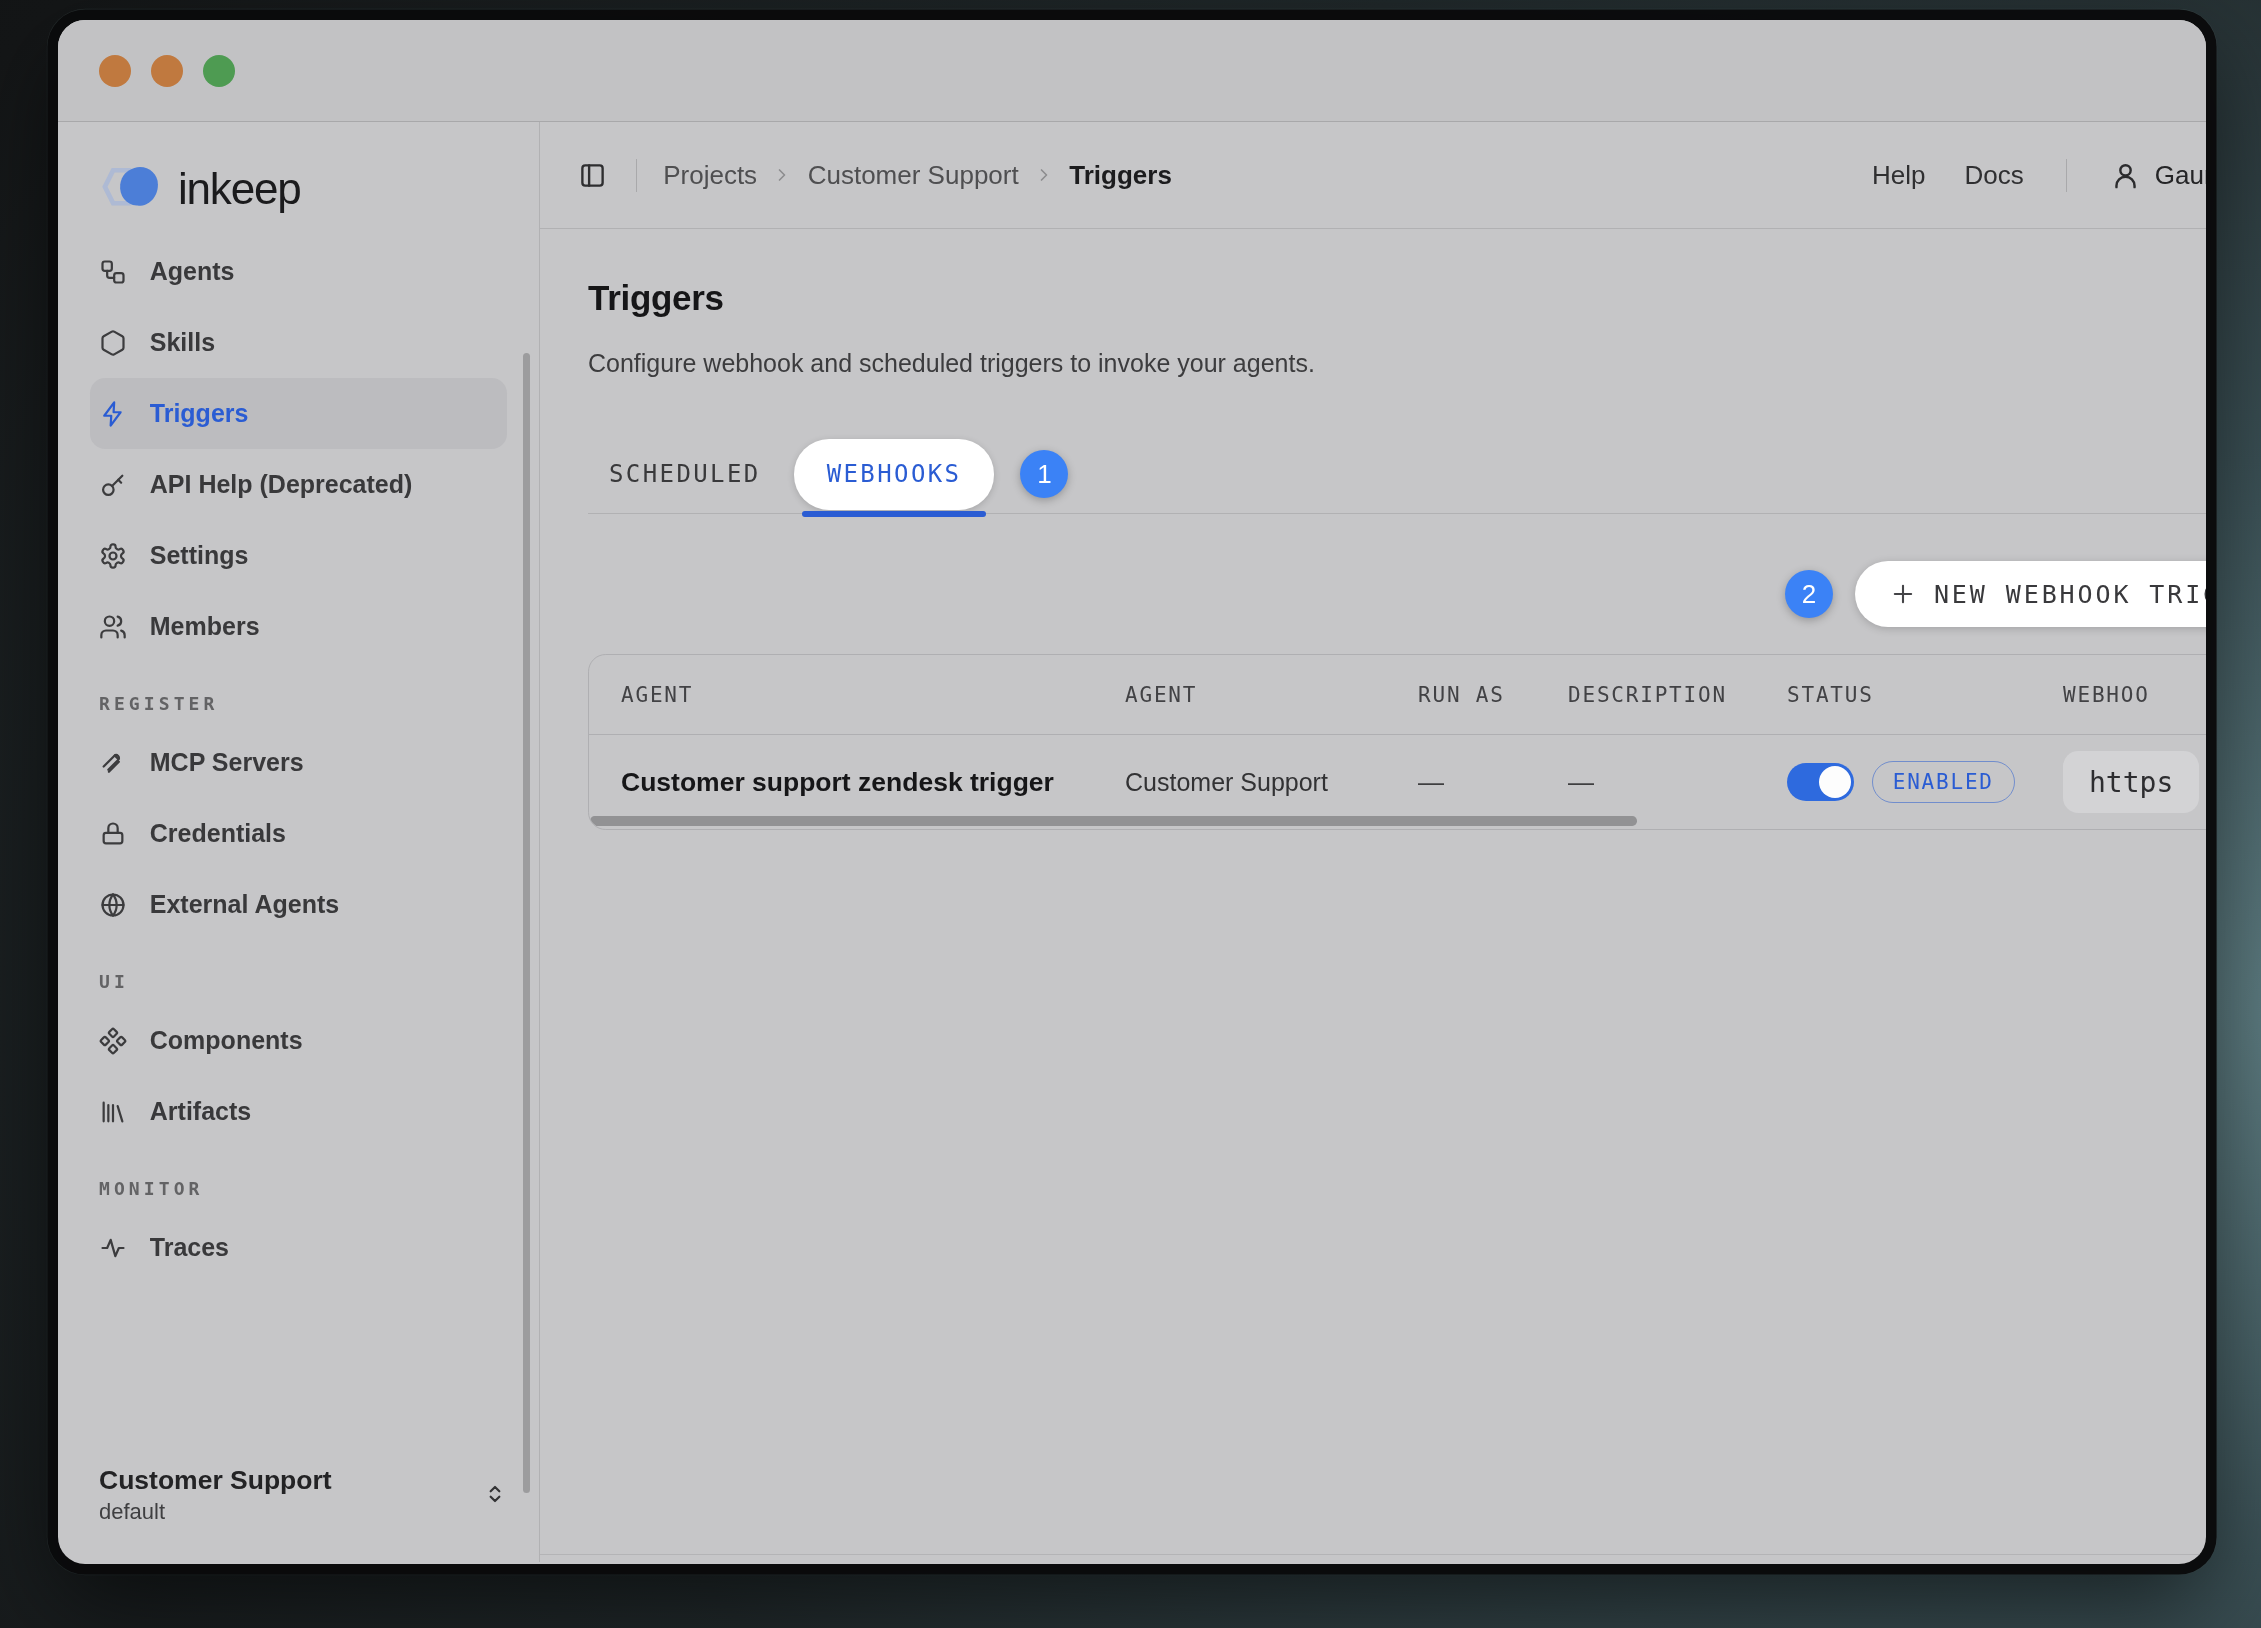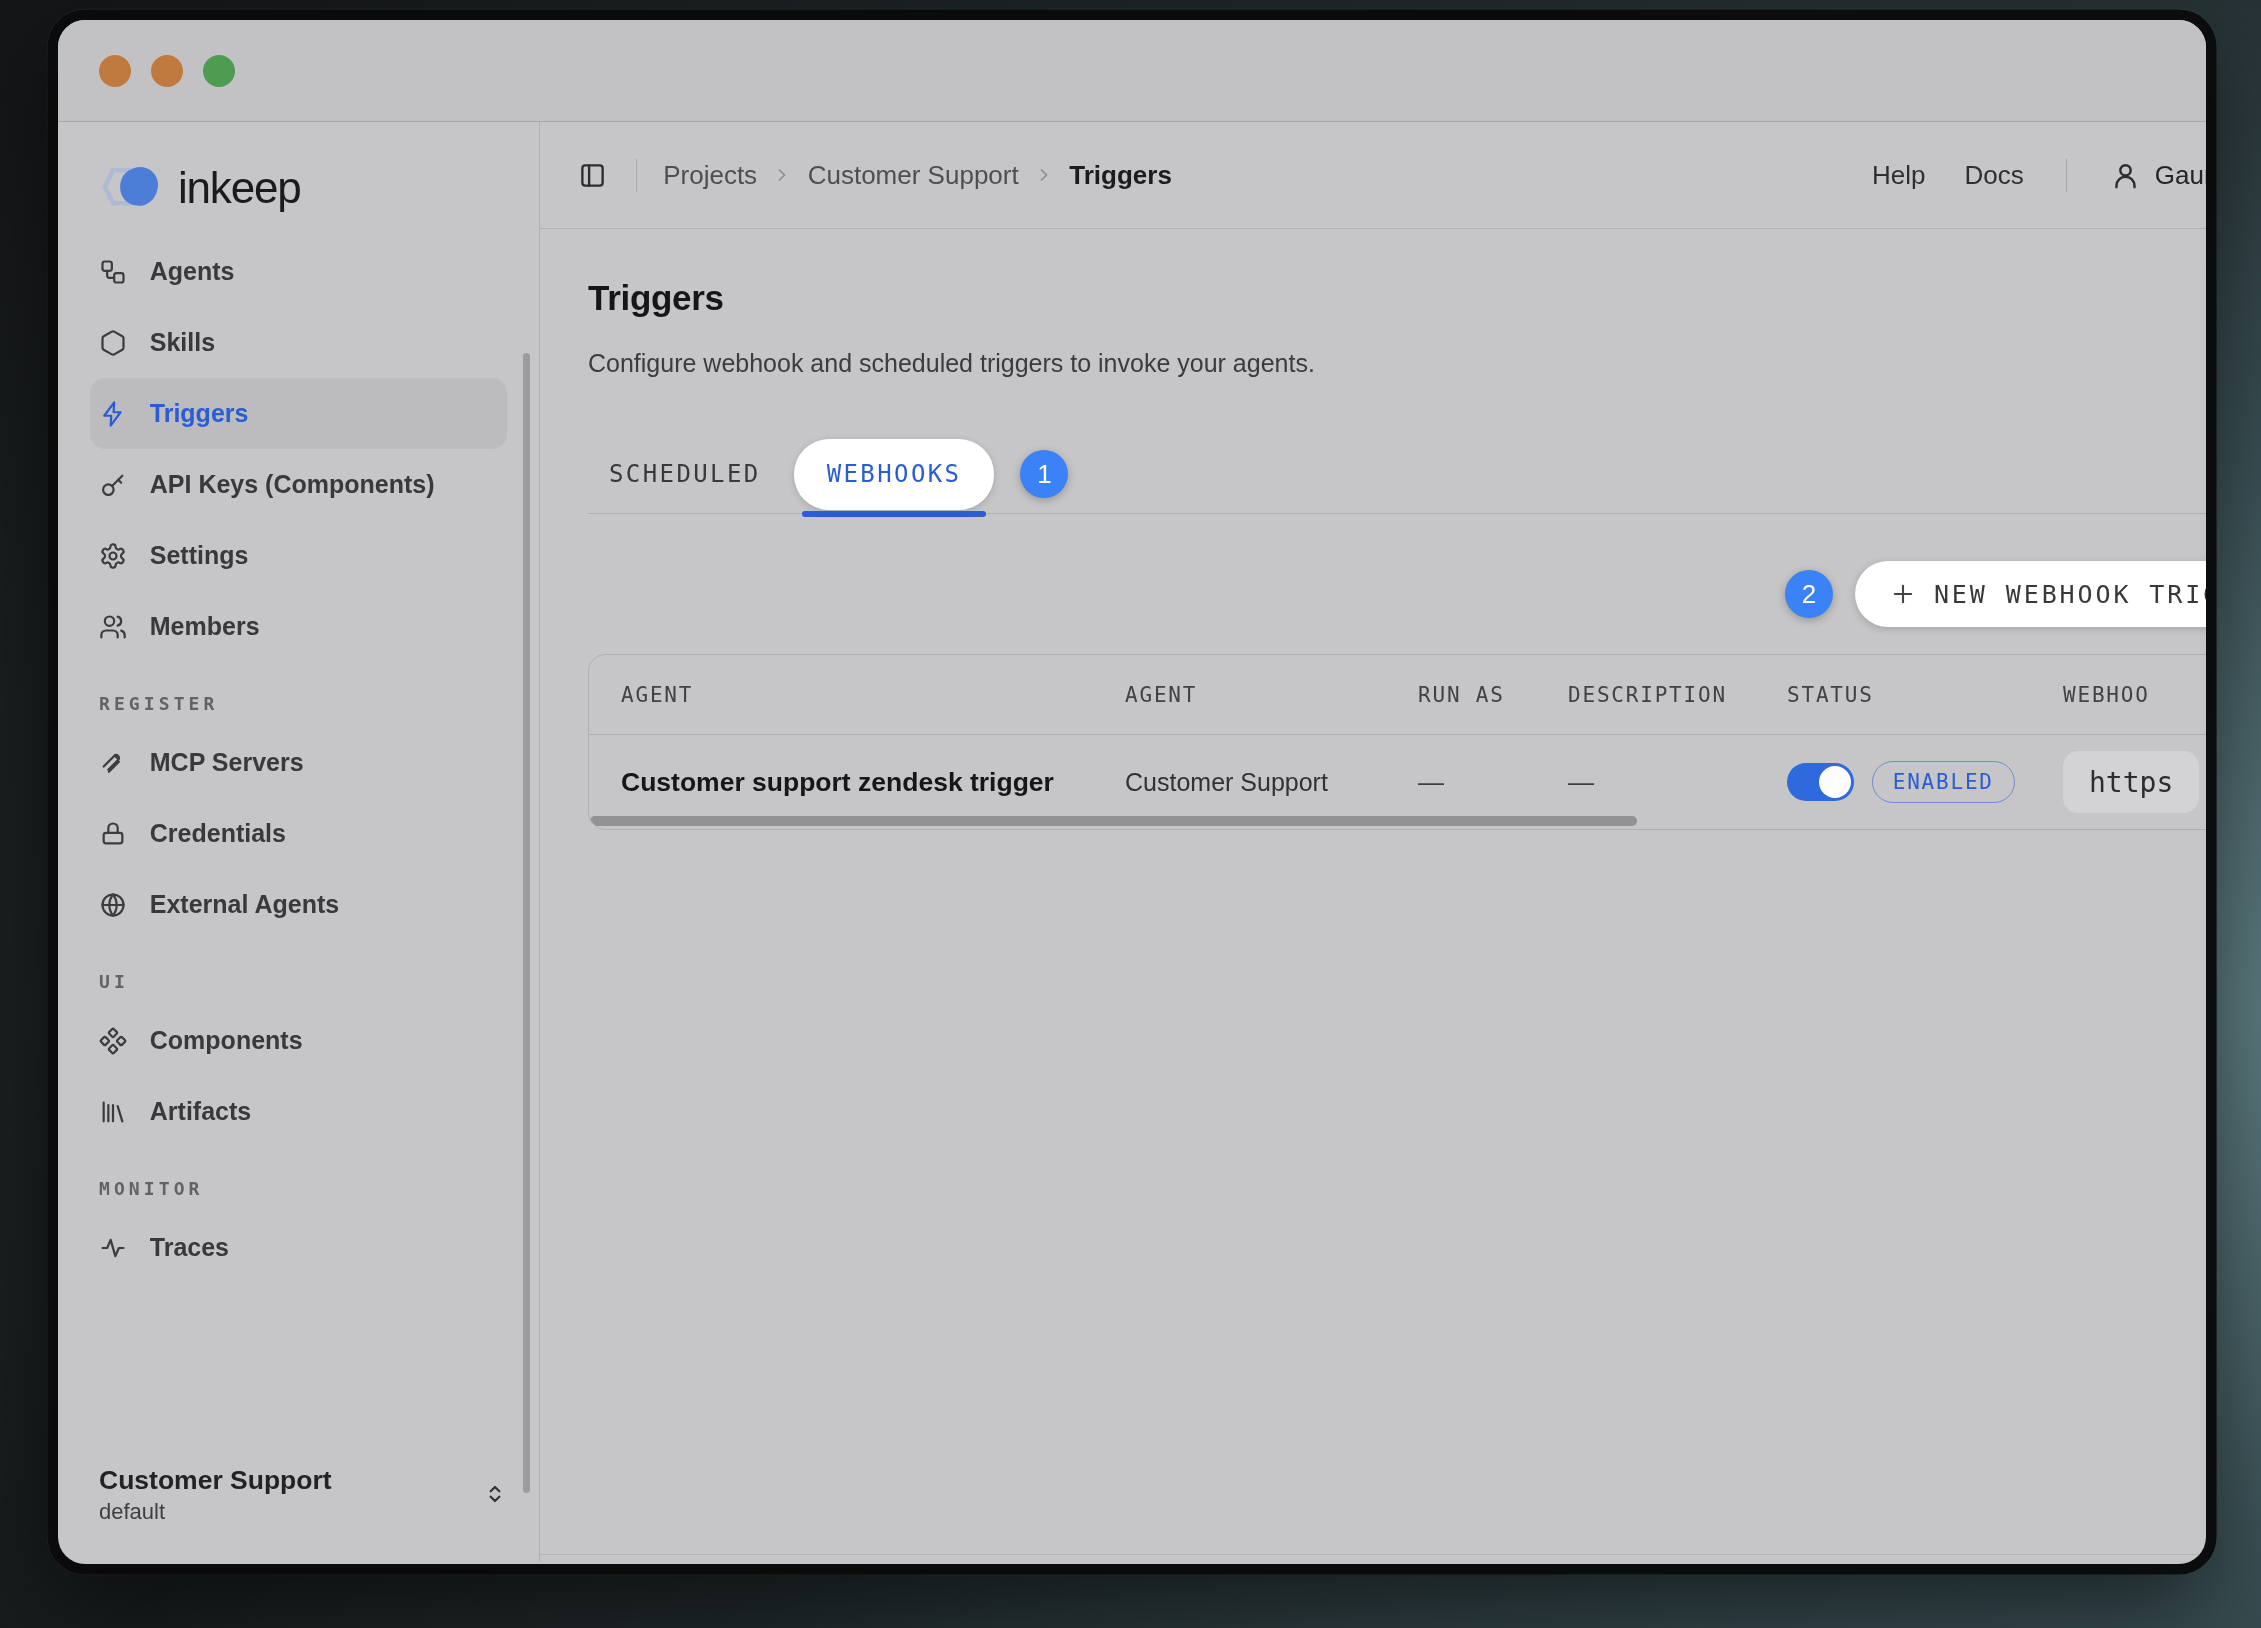--- a/index.html
+++ b/index.html
@@ -21,21 +21,21 @@
   .titlebar{
     height:102px; background:#c2c2c4; border-bottom:1.2px solid #a8a8aa;
     display:flex; align-items:center; padding-left:41px; gap:20px;
   }
   .dot{ width:32px; height:32px; border-radius:50%; }
 
   .app{ display:flex; height:1440px; }
 
   
   .sidebar{ width:482px; position:relative; border-right:1.2px solid #b1b1b3; flex:none; }
-  .logo{ display:flex; align-items:flex-start; gap:13px; margin:41px 0 0 41px; }
+  .logo{ display:flex; align-items:center; gap:13px; margin:41px 0 0 41px; }
   .logo svg{ width:66px; height:51px; }
   .logo-text{ font-size:44px; font-weight:500; letter-spacing:-1.2px; color:#1b1b1d; }
 
   .nav{ margin-top:22.4px;font-weight:bold; }
   .nav-item{
     display:flex; align-items:center; gap:22.4px; height:71px;
     margin:0 32px; padding-left:9.4px; border-radius:15.3px;
     color:#39393b; font-size:25px; cursor:pointer;
   }
   .nav-item svg{ width:28px; height:28px; flex:none; color:#3c3c3e; }
@@ -192,21 +192,21 @@
                 <path d="M13 2 4.5 13.5h6L10 22l8.5-11.5h-6L13 2z"></path>
               </svg>
             <span>Triggers</span>
           </div>
           <div class="nav-item">
             <svg viewBox="0 0 24 24" fill="none" stroke="currentColor" stroke-width="1.9" stroke-linecap="round" stroke-linejoin="round">
                 <circle cx="8" cy="16" r="4.5"></circle>
                 <path d="M11.2 12.8 20 4"></path>
                 <path d="M16.5 7.5 19 10"></path>
               </svg>
-            <span>API Keys (Components)</span>
+            <span>API Help (Deprecated)</span>
           </div>
           <div class="nav-item">
             <svg viewBox="0 0 24 24" fill="none" stroke="currentColor" stroke-width="1.9" stroke-linecap="round" stroke-linejoin="round">
                 <path d="M12.22 2h-.44a2 2 0 0 0-2 2v.18a2 2 0 0 1-1 1.73l-.43.25a2 2 0 0 1-2 0l-.15-.08a2 2 0 0 0-2.73.73l-.22.38a2 2 0 0 0 .73 2.73l.15.1a2 2 0 0 1 1 1.72v.51a2 2 0 0 1-1 1.74l-.15.09a2 2 0 0 0-.73 2.73l.22.38a2 2 0 0 0 2.73.73l.15-.08a2 2 0 0 1 2 0l.43.25a2 2 0 0 1 1 1.73V20a2 2 0 0 0 2 2h.44a2 2 0 0 0 2-2v-.18a2 2 0 0 1 1-1.73l.43-.25a2 2 0 0 1 2 0l.15.08a2 2 0 0 0 2.73-.73l.22-.39a2 2 0 0 0-.73-2.73l-.15-.08a2 2 0 0 1-1-1.74v-.5a2 2 0 0 1 1-1.74l.15-.09a2 2 0 0 0 .73-2.73l-.22-.38a2 2 0 0 0-2.73-.73l-.15.08a2 2 0 0 1-2 0l-.43-.25a2 2 0 0 1-1-1.73V4a2 2 0 0 0-2-2z"></path>
                 <circle cx="12" cy="12" r="3"></circle>
               </svg>
             <span>Settings</span>
           </div>
           <div class="nav-item">
             <svg viewBox="0 0 24 24" fill="none" stroke="currentColor" stroke-width="1.9" stroke-linecap="round" stroke-linejoin="round">

